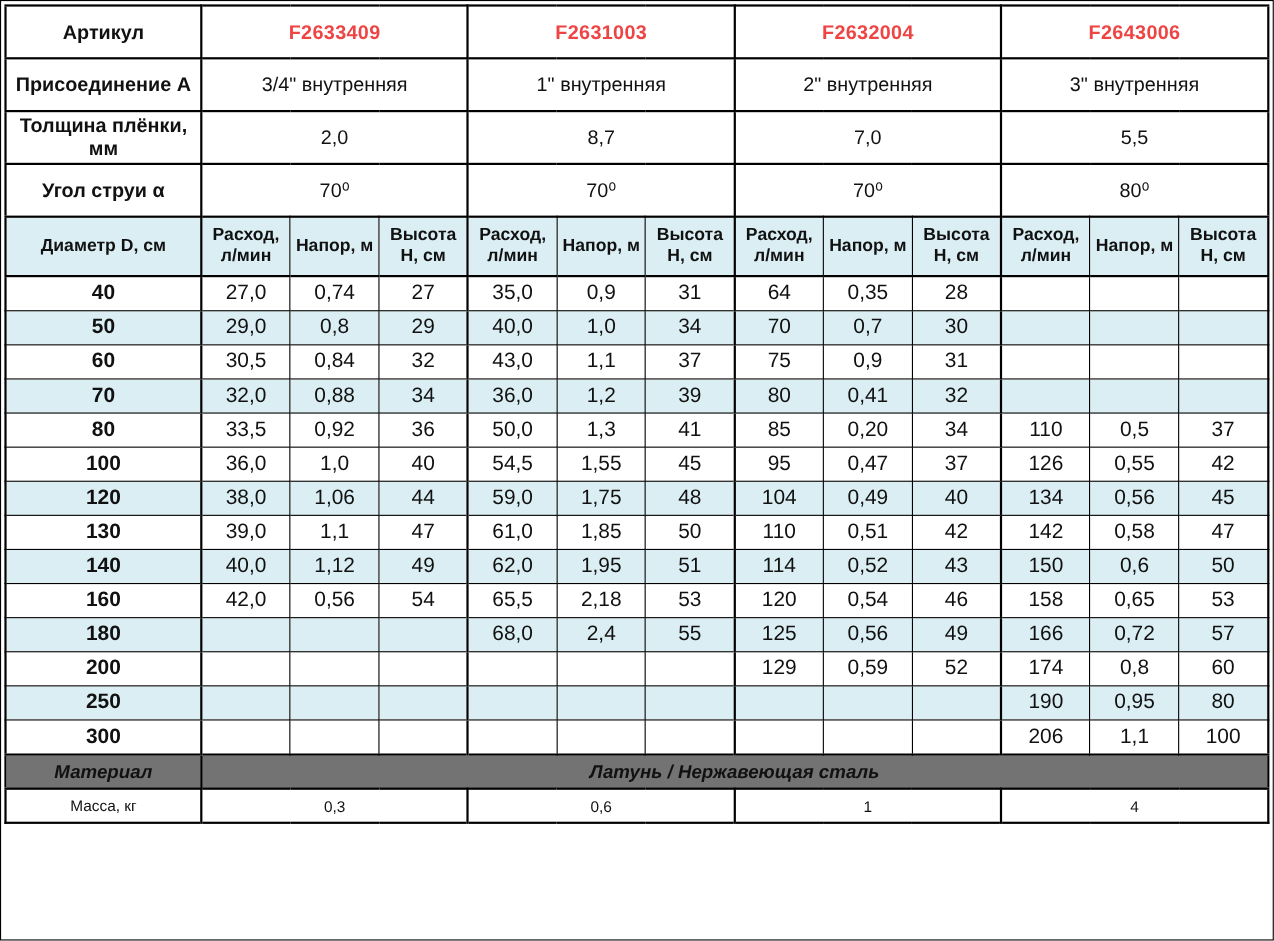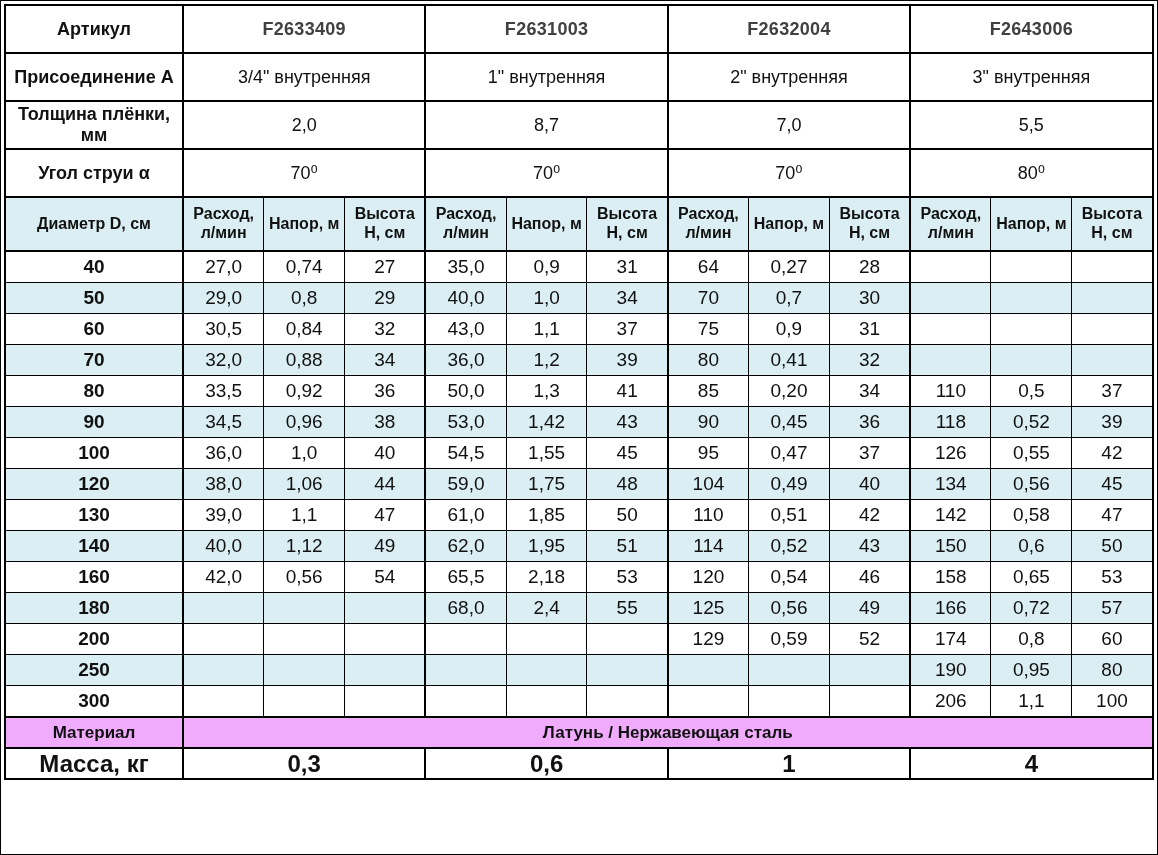--- a/index.html
+++ b/index.html
@@ -14,30 +14,30 @@
     margin:3px;width:1148px;border:2px solid #000;
   }
   td{
     border:1px solid #000;text-align:center;vertical-align:middle;
     overflow:hidden;padding:0 2px;white-space:normal;
   }
   
   .info td{border-top-width:2px;border-bottom-width:2px;height:46px;font-size:18px;}
   .lab{font-weight:bold;font-size:16px;line-height:1.15;border-right-width:2px;}
   .g{border-right-width:2px;}
-  .article{color:#404040;font-weight:bold;font-size:18px;letter-spacing:.3px;}
+  .article{color:#ef4444;font-weight:bold;font-size:18px;letter-spacing:.3px;}
   
   .subh td{background:#daeef3;font-weight:bold;font-size:16px;height:52px;line-height:1.18;border-bottom-width:2px;}
   
   .data td{height:30px;font-size:19px;}
   tr.alt td{background:#daeef3;}
   .dcol{font-weight:bold;font-size:18px;border-right-width:2px;}
   
-  .mat td{background:#f0abfc;font-weight:bold;font-size:17px;height:29px;border-top-width:2px;border-bottom-width:2px;}
-  .mass td{font-weight:bold;font-size:24px;height:29px;}
+  .mat td{background:#737373;font-weight:bold;font-size:17px;height:29px;border-top-width:2px;border-bottom-width:2px;font-style:italic;}
+  .mass td{font-weight:normal;font-size:14px;height:29px;}
 </style>
 </head>
 <body>
 
 <div class="frame">
 <table class="spec">
   <colgroup>
     <col style="width:178px">
     <col span="12" style="width:80.8px">
   </colgroup>
@@ -94,21 +94,21 @@
   <tbody class="data" id="data-body">
         <tr>
           <td class="dcol">40</td>
           <td>27,0</td>
           <td>0,74</td>
           <td class="g">27</td>
           <td>35,0</td>
           <td>0,9</td>
           <td class="g">31</td>
           <td>64</td>
-          <td>0,27</td>
+          <td>0,35</td>
           <td class="g">28</td>
           <td></td>
           <td></td>
           <td></td>
         </tr>
         <tr class="alt">
           <td class="dcol">50</td>
           <td>29,0</td>
           <td>0,8</td>
           <td class="g">29</td>
@@ -160,35 +160,20 @@
           <td>50,0</td>
           <td>1,3</td>
           <td class="g">41</td>
           <td>85</td>
           <td>0,20</td>
           <td class="g">34</td>
           <td>110</td>
           <td>0,5</td>
           <td>37</td>
         </tr>
-        <tr class="alt">
-          <td class="dcol">90</td>
-          <td>34,5</td>
-          <td>0,96</td>
-          <td class="g">38</td>
-          <td>53,0</td>
-          <td>1,42</td>
-          <td class="g">43</td>
-          <td>90</td>
-          <td>0,45</td>
-          <td class="g">36</td>
-          <td>118</td>
-          <td>0,52</td>
-          <td>39</td>
-        </tr>
         <tr>
           <td class="dcol">100</td>
           <td>36,0</td>
           <td>1,0</td>
           <td class="g">40</td>
           <td>54,5</td>
           <td>1,55</td>
           <td class="g">45</td>
           <td>95</td>
           <td>0,47</td>

